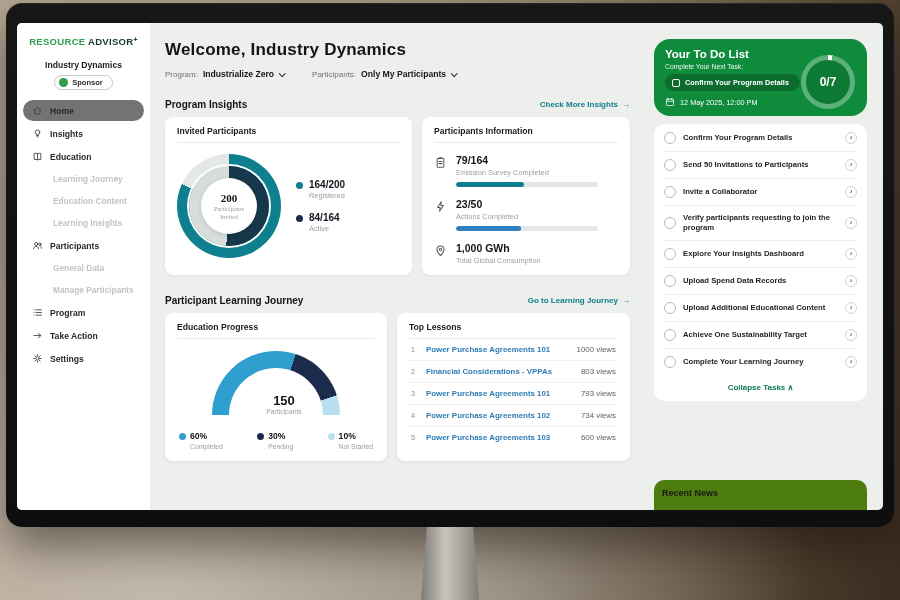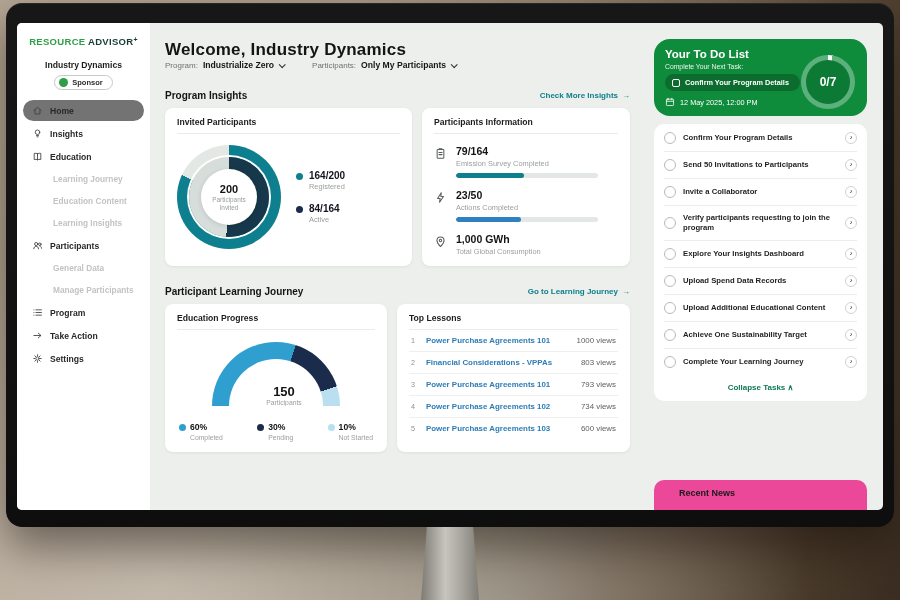--- a/index.html
+++ b/index.html
@@ -51,21 +51,21 @@
     display:flex; align-items:center; gap:7px;
     margin:1px 6px; padding:5px 9px; border-radius:12px;
     font-size:8.6px; font-weight:bold; color:#262a28; cursor:pointer;
   }
   .nav-item.active { background:#737373; }
   .nav-item.sub { padding-left:30px; color:#c0c4c2; font-size:8.3px; }
   .ic { width:11px; height:11px; flex:none; }
   .ic path, .ic circle, .ic rect { fill:none; stroke:#3d423f; stroke-width:1.1; stroke-linecap:round; stroke-linejoin:round; }
   
   .main { flex:1; min-width:0; padding:12px 12px 0 15px; }
-  .welcome { margin:5px 0 0; font-size:17px; color:#141414; letter-spacing:.2px; }
+  .welcome { margin:5px 0 9px; font-size:17px; color:#141414; letter-spacing:.2px; }
   .filters { display:flex; gap:28px; align-items:center; }
   .filter { display:flex; align-items:center; gap:5px; cursor:pointer; }
   .f-label { font-size:8px; color:#6e736f; }
   .f-value { font-size:8.6px; font-weight:bold; color:#161616; }
   .chev { width:5px; height:5px; border-right:1.4px solid #2c2c2c; border-bottom:1.4px solid #2c2c2c; transform:rotate(45deg) translateY(-1px); }
   .section-head { display:flex; justify-content:space-between; align-items:center; margin:20px 0 7px; }
   .section-title { font-size:10px; font-weight:bold; color:#141414; }
   .section-link { display:flex; align-items:center; gap:4px; font-size:8px; font-weight:bold; color:#0d7f8c; cursor:pointer; }
   .cards { display:flex; gap:10px; }
   .card { background:#fff; border-radius:8px; padding:9px 12px; box-shadow:0 1px 3px rgba(40,50,45,0.08); }
@@ -75,21 +75,21 @@
   .card-edu { width:222px; height:148px; }
   .card-lessons { flex:1; height:148px; }
   
   .invited-body { display:flex; align-items:center; gap:15px; padding-top:11px; }
   .donut { position:relative; width:104px; height:104px; flex:none; }
   .ring1 { position:absolute; inset:0; border-radius:50%;
     background:conic-gradient(#0e7f8e 0deg 295deg, #e3e8e5 295deg 360deg); }
   .ring2 { position:absolute; inset:12px; border-radius:50%; box-shadow:0 0 0 2px #fff;
     background:conic-gradient(#16384a 0deg 184deg, #d6dddb 184deg 360deg); }
   .hole { position:absolute; inset:24px; border-radius:50%; background:#fff; box-shadow:0 1px 5px rgba(0,0,0,0.12); }
-  .donut-center { position:absolute; inset:0; z-index:2; display:flex; flex-direction:column; align-items:center; justify-content:center; text-align:center; }
+  .donut-center { position:absolute; inset:0; z-index:2; display:flex; flex-direction:column; align-items:center; justify-content:center; text-align:center;font-family:Liberation Serif, serif; }
   .dc-val { font-size:11px; font-weight:bold; color:#141414; }
   .dc-lab { font-size:6.4px; color:#9aa09d; width:46px; line-height:1.25; margin-top:1px; }
   .legend-col { display:flex; flex-direction:column; gap:12px; }
   .leg-item { display:flex; align-items:flex-start; gap:6px; }
   .dot { width:7px; height:7px; border-radius:50%; flex:none; margin-top:3px; }
   .c-teal { background:#0e7f8e; } .c-navy { background:#1b2b4b; }
   .c-blue { background:#2f9fd0; } .c-pale { background:#badff0; }
   .leg-val { font-size:10px; font-weight:bold; color:#141420; }
   .leg-lab { font-size:7.4px; color:#9aa09d; margin-top:1px; }
   
@@ -136,21 +136,21 @@
     display:flex; align-items:center; justify-content:center; }
   .tg-progress::before { content:""; position:absolute; inset:5px; border-radius:50%; background:#0c7a34; }
   .tg-progress span { position:relative; z-index:1; font-size:12px; font-weight:bold; }
   .todo-list { background:#fff; border-radius:10px; margin-top:8px; padding:1px 10px 3px; flex:none; }
   .task { display:flex; align-items:center; gap:7px; padding:7px 0; border-bottom:1px solid #ececec; cursor:pointer; }
   .task-check { width:12px; height:12px; border:1px solid #b7bbb8; border-radius:50%; flex:none; }
   .task-label { flex:1; font-size:7.7px; font-weight:bold; color:#1f1f1f; line-height:1.3; }
   .task-go { width:12px; height:12px; border:1px solid #cfd3d0; border-radius:50%; flex:none;
     display:flex; align-items:center; justify-content:center; font-size:8px; color:#3c3c3c; line-height:1; padding-bottom:1px; }
   .collapse { text-align:center; padding:8px 0 6px; font-size:8px; font-weight:bold; color:#0e7a52; cursor:pointer; }
-  .recent { background:#ec4899; border-radius:10px 10px 0 0; margin-top:auto; padding:8px 25px 12px; font-size:9px; font-weight:bold; color:#1a1a1a; flex:none; }
+  .recent { background:#4d7c0f; border-radius:10px 10px 0 0; margin-top:auto; padding:8px 8px 12px; font-size:9px; font-weight:bold; color:#1a1a1a; flex:none; }
 </style>
 </head>
 <body>
 
 <div class="scene">
   <div class="monitor">
     <div class="screen">
 
       <aside class="sidebar">
         <div class="logo"><span class="lg">RESOURCE</span> <span class="ld">ADVISOR</span><span class="lp">+</span></div>

